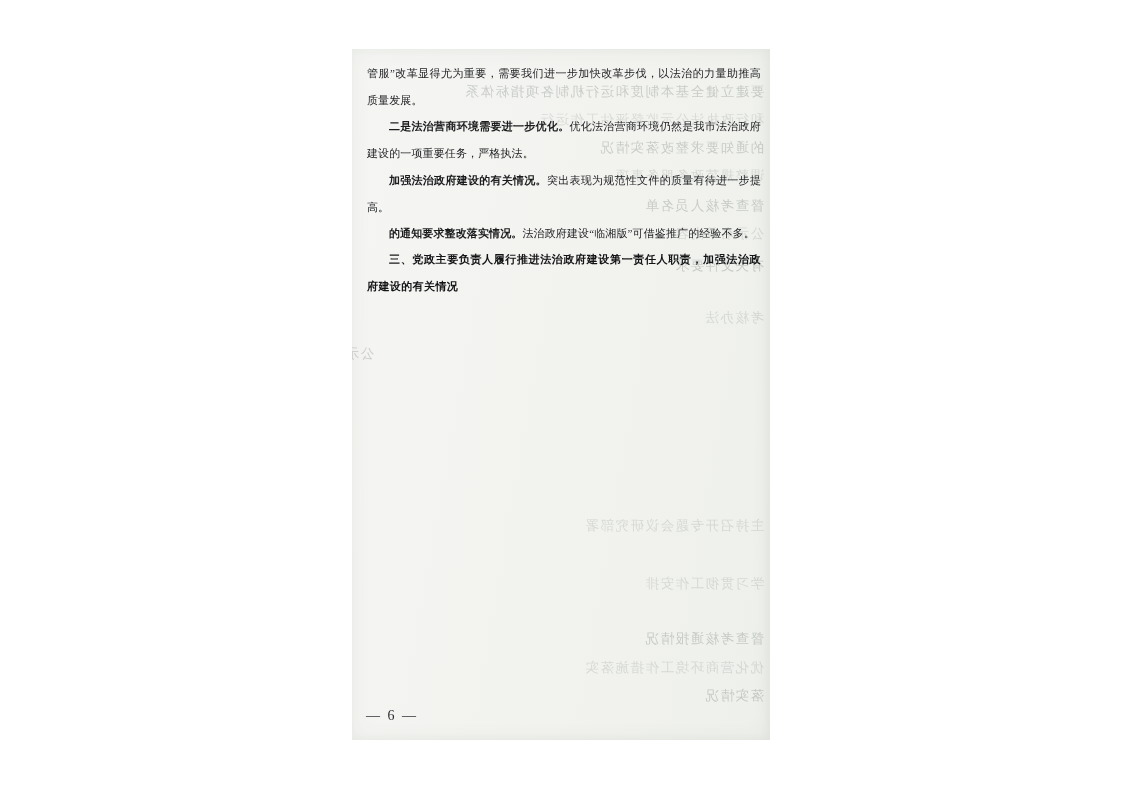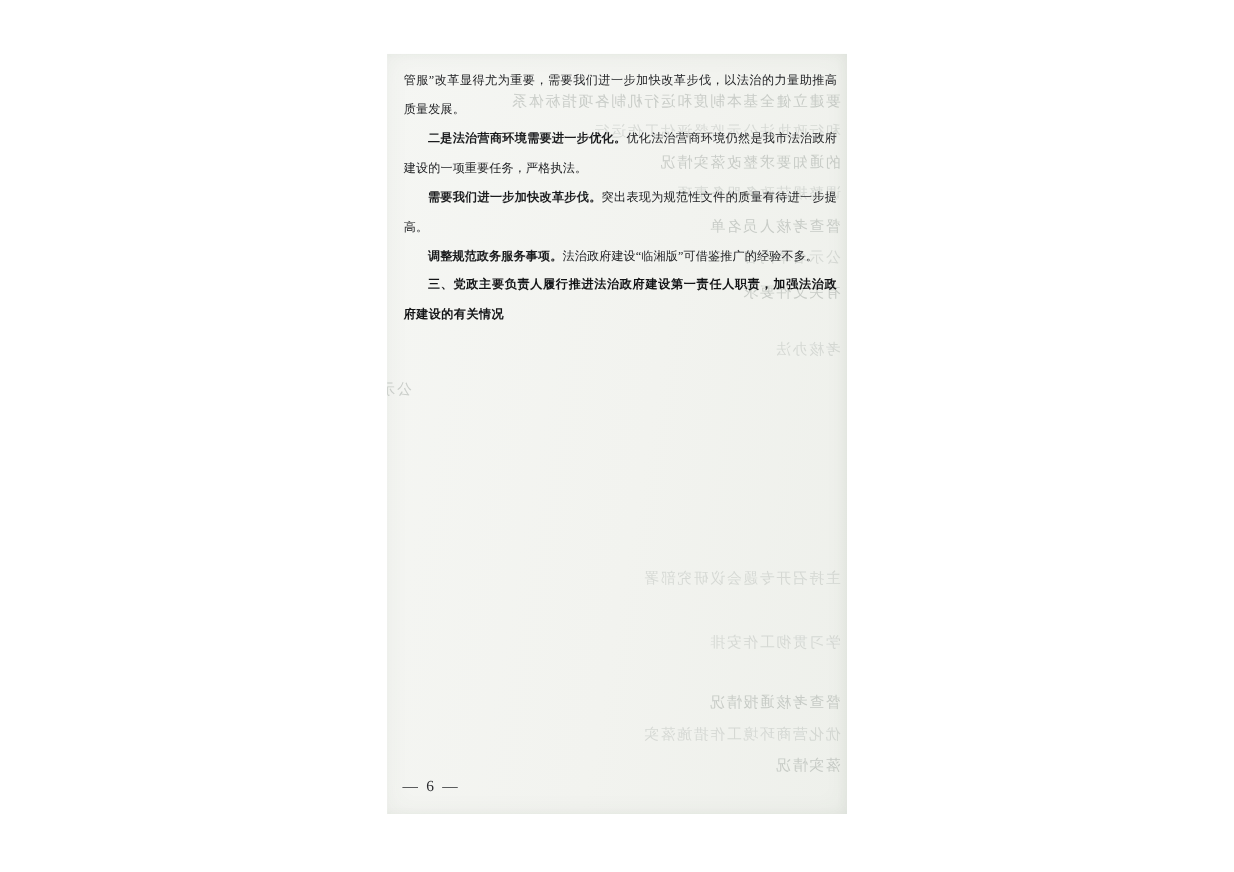--- a/index.html
+++ b/index.html
@@ -65,23 +65,23 @@
     <span class="bt" style="right:6px;top:583px;">督查考核通报情况</span>
     <span class="bt dim" style="right:6px;top:612px;">优化营商环境工作措施落实</span>
     <span class="bt" style="right:6px;top:640px;">落实情况</span>
   </div>
 
   <div class="content">
     <p class="noindent"><span>管服”改革显得尤为重要，需要我们进一步加快改革步伐，以法治的力量助推高质量发展。</span></p>
 
     <p><span class="lead">二是法治营商环境需要进一步优化。</span><span>优化法治营商环境仍然是我市法治政府建设的一项重要任务，严格执法。</span></p>
 
-    <p><span class="lead">需要我们进一步加快改革步伐。</span><span>突出表现为规范性文件的质量有待进一步提高。</span></p>
+    <p><span class="lead">加强法治政府建设的有关情况。</span><span>突出表现为规范性文件的质量有待进一步提高。</span></p>
 
-    <p><span class="lead">调整规范政务服务事项。</span><span>法治政府建设“临湘版”可借鉴推广的经验不多。</span></p>
+    <p><span class="lead">的通知要求整改落实情况。</span><span>法治政府建设“临湘版”可借鉴推广的经验不多。</span></p>
 
     <p class="heading"><span>三、党政主要负责人履行推进法治政府建设第一责任人职责，加强法治政府建设的有关情况</span></p>
 
 
 
   </div>
 
   <div class="pageno">— 6 —</div>
 </div>
 

